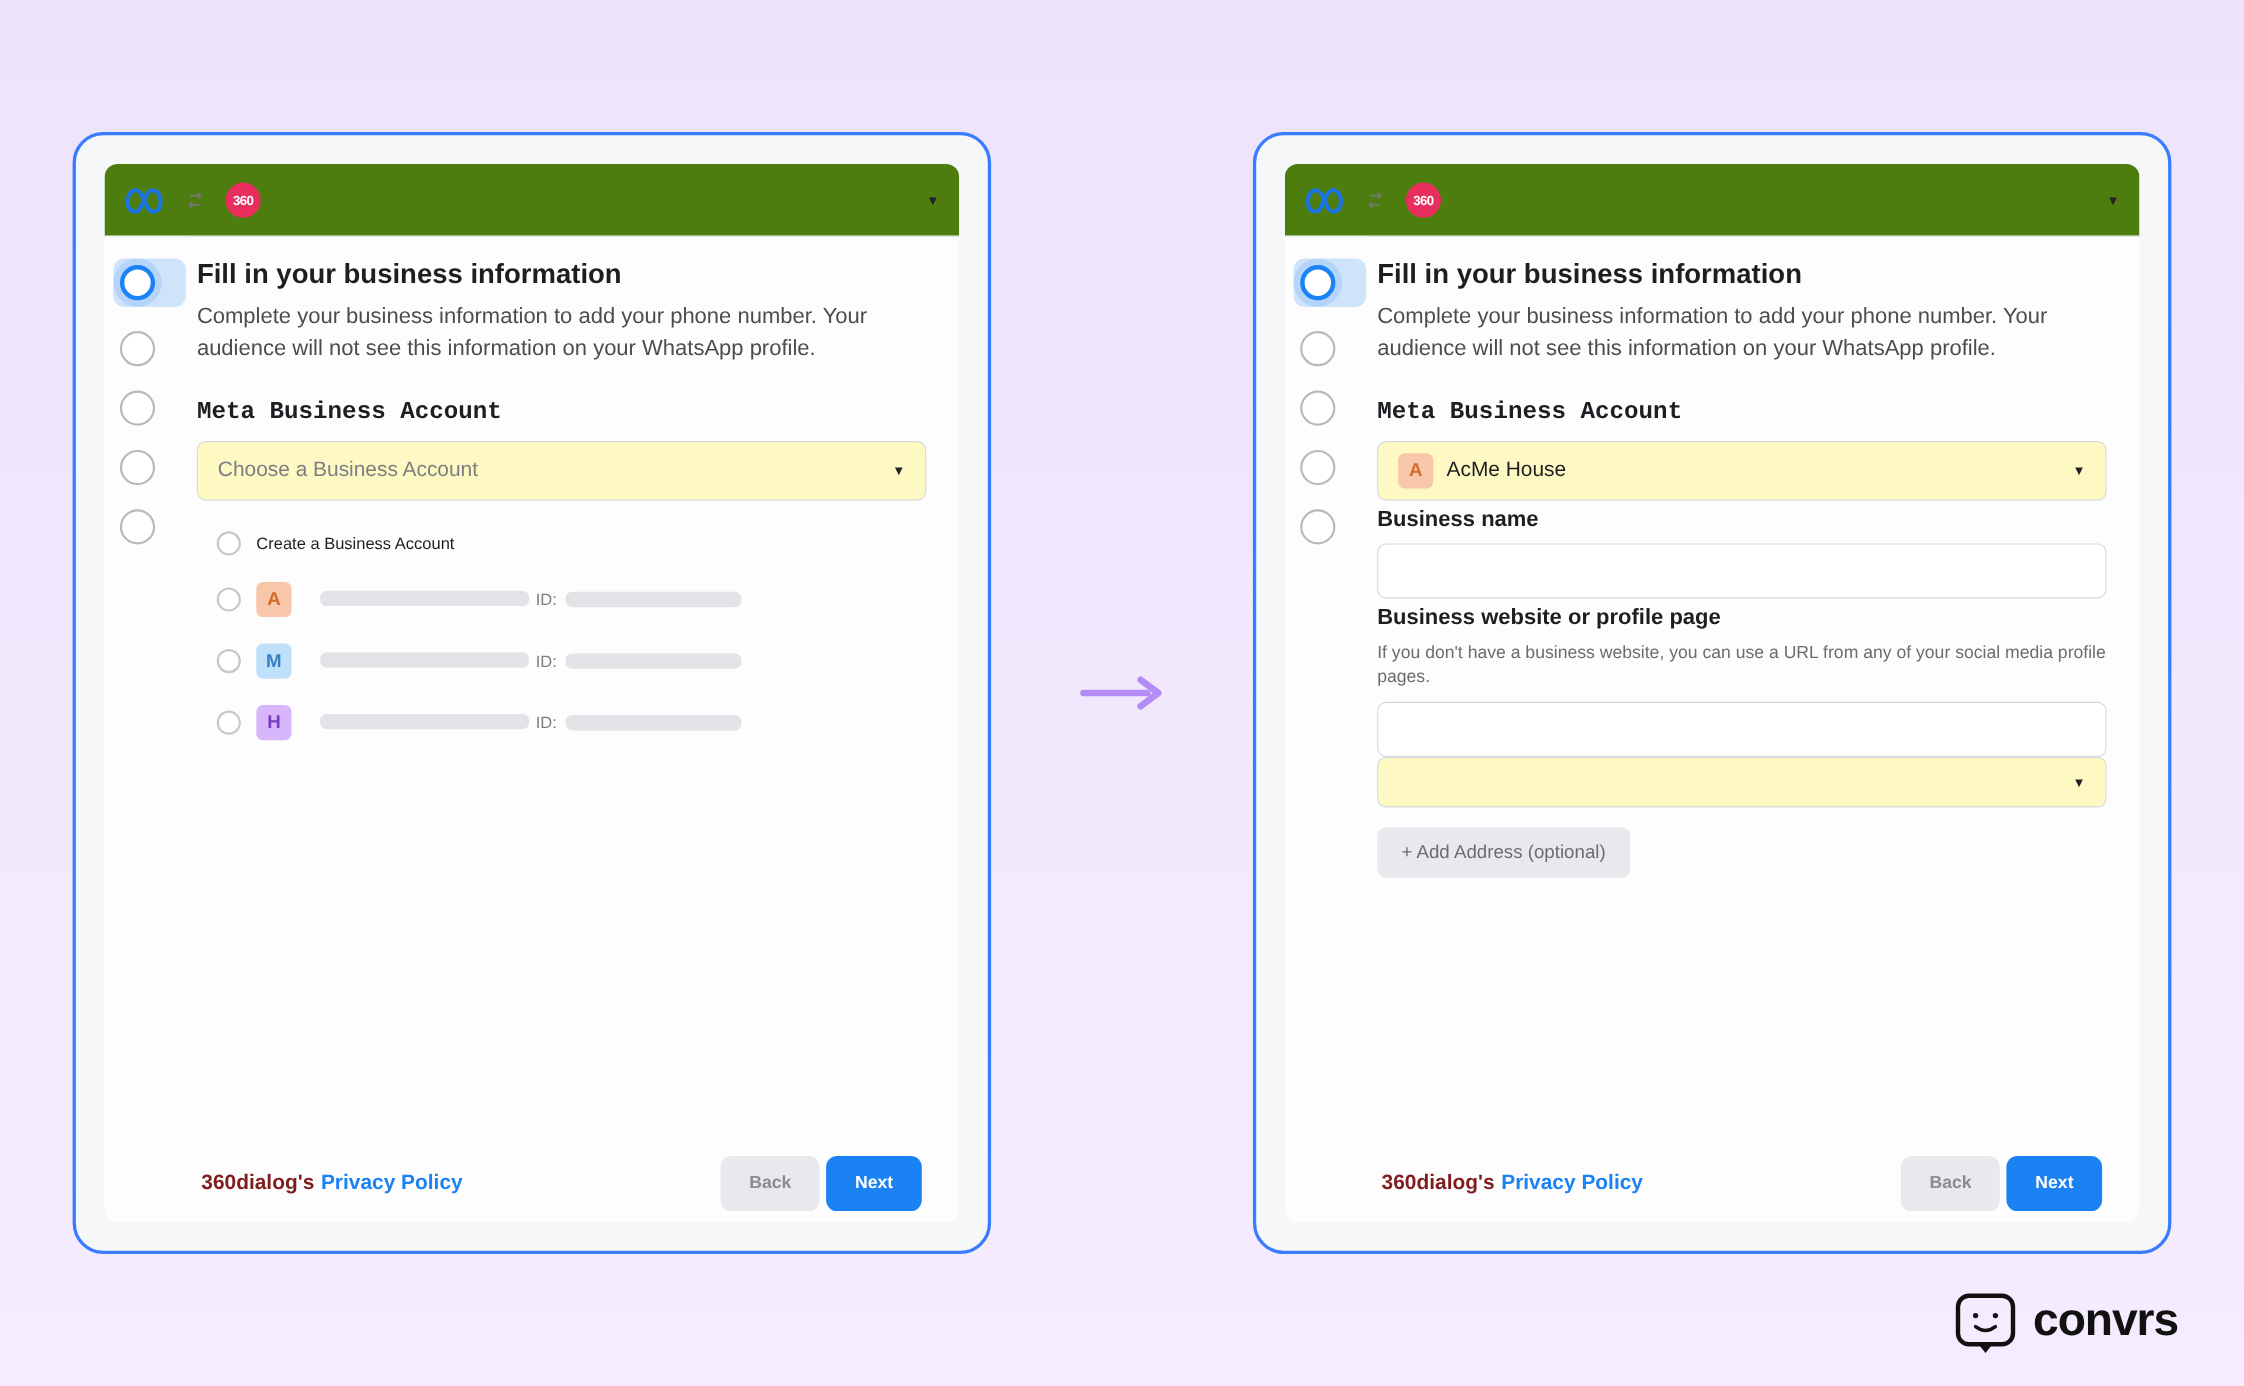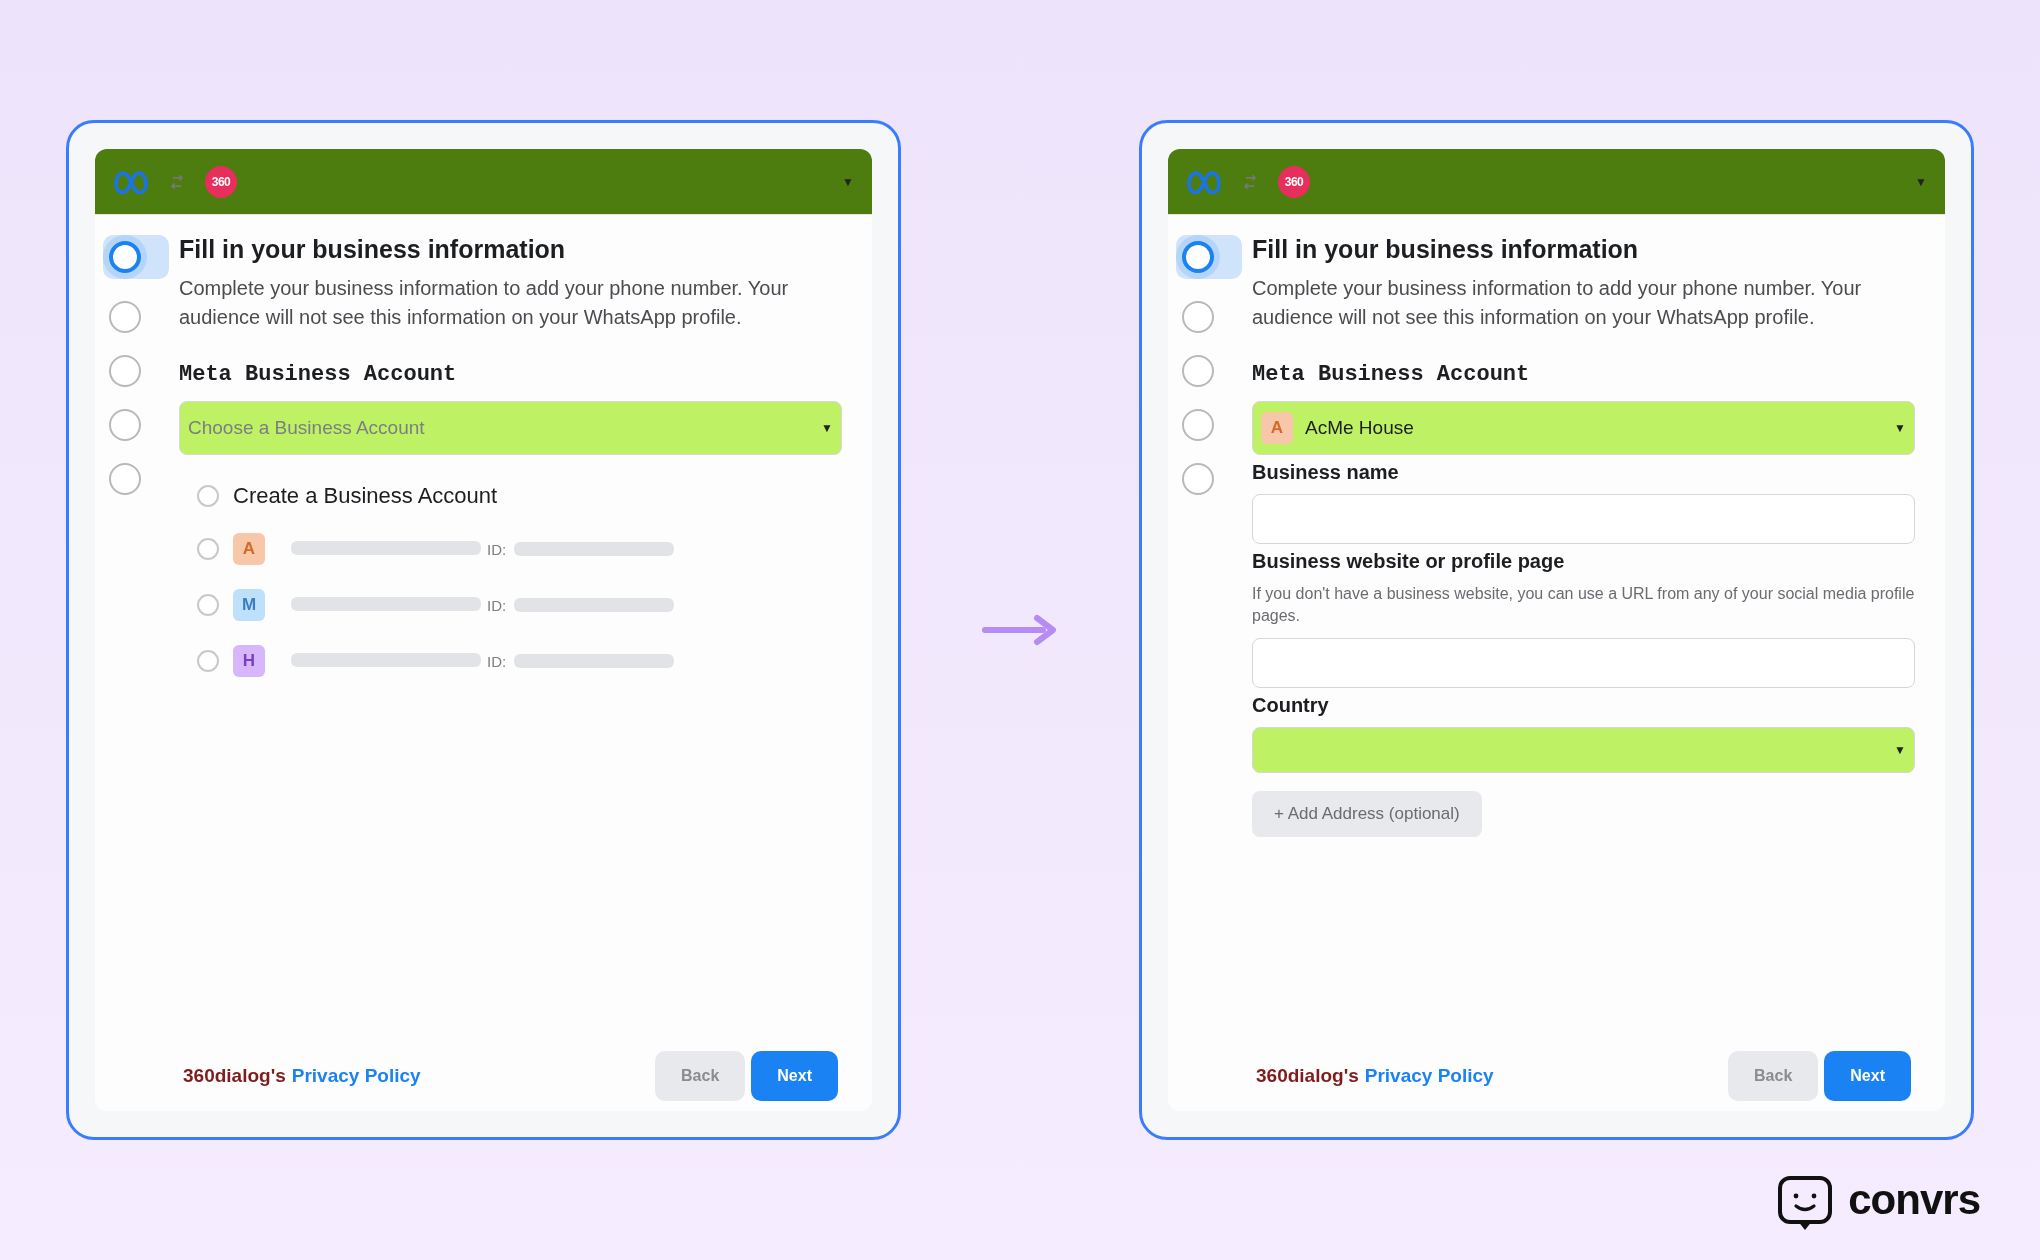--- a/index.html
+++ b/index.html
@@ -130,25 +130,25 @@
   }
   .helper {
     font-size: 16px;
     color: #6a6c70;
     line-height: 1.4;
     margin-bottom: 10px;
   }
   .select {
     border: 1px solid #d5d7da;
     border-radius: 8px;
-    background: #bef264;
+    background: #fef9c3;
     height: 54px;
     display:flex;
     align-items:center;
-    padding: 0 8px;
+    padding: 0 18px;
     font-size: 19px;
     color: #7c7e82;
     position: relative;
     cursor: pointer;
   }
   .select .caret {
     margin-left: auto;
     font-size: 12px;
     color: #222;
   }
@@ -185,21 +185,21 @@
     gap: 14px;
     padding: 12px 8px;
     border-radius: 8px;
   }
   .dd-radio {
     width: 22px; height: 22px; border-radius:50%;
     border: 2px solid #c6c8cc;
     background:#fff;
   }
   .dd-label {
-    font-size: 22px;
+    font-size: 15px;
     color: #1c1e21;
   }
   .dd-meta {
     display:flex;
     flex-direction:row;
     gap: 6px;
   }
   .skeleton {
     background: #e2e3e6;
     border-radius: 6px;
@@ -425,21 +425,20 @@
             <span class="caret">▼</span>
           </div>
 
           <div class="label-small">Business name</div>
           <input class="input" style="">
 
           <div class="label-small">Business website or profile page</div>
           <div class="helper">If you don't have a business website, you can use a URL from any of your social media profile pages.</div>
           <input class="input" style="">
 
-          <div class="label-small">Country</div>
           <div class="select" style="height:46px;">
             <span></span>
             <span class="caret">▼</span>
           </div>
 
           <button class="add-address">+ Add Address (optional)</button>
 
           <div class="footer">
             <span class="pp-pre">360dialog's </span>
             <a href="#" class="pp-link">Privacy Policy</a>

